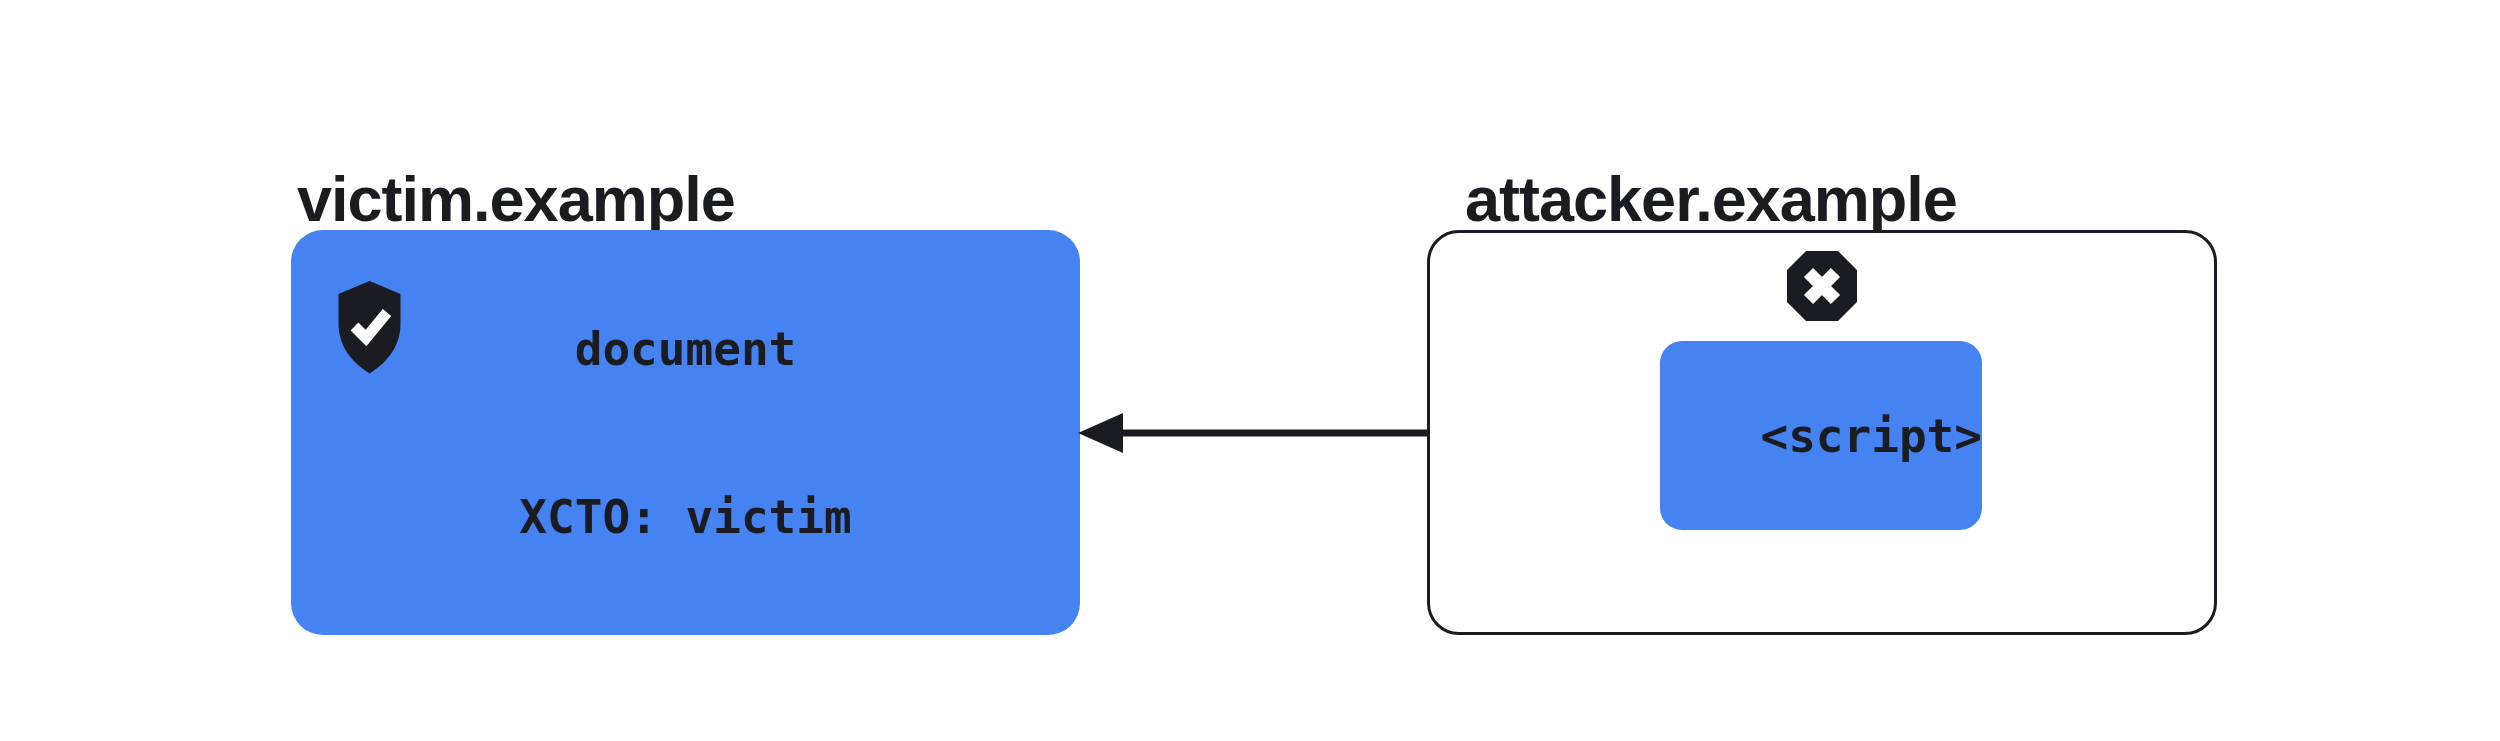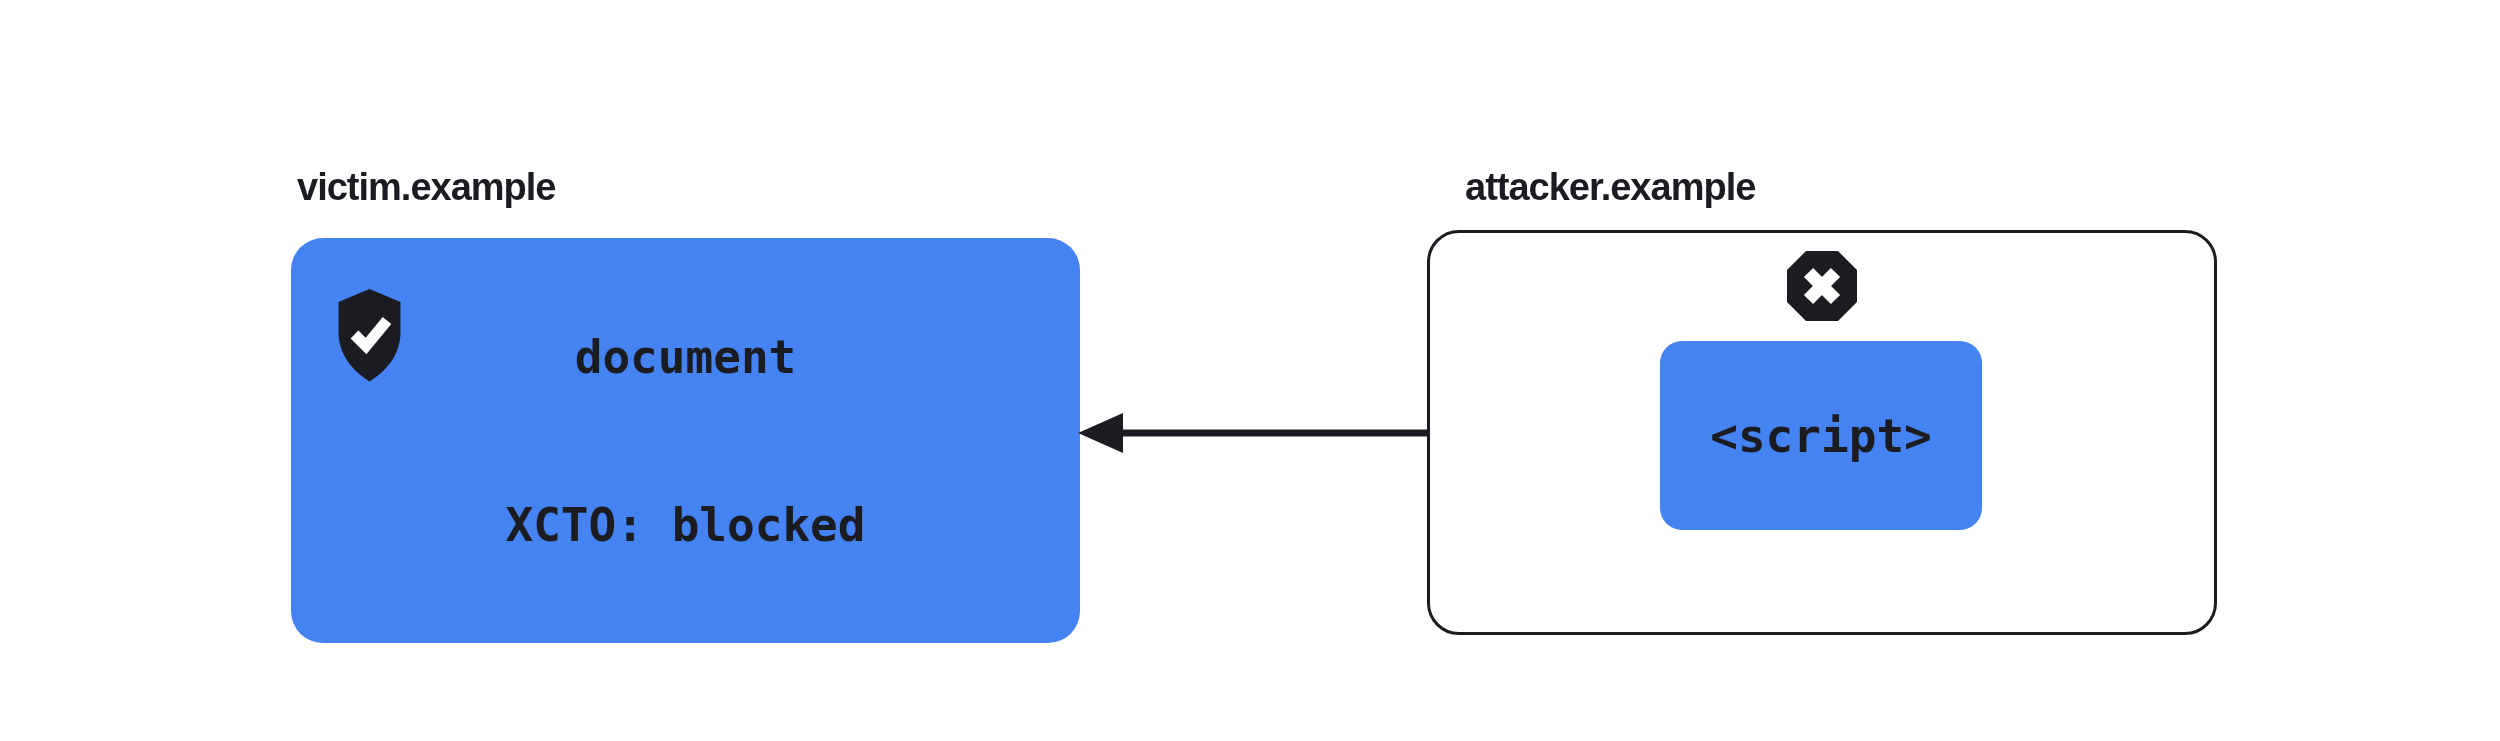--- a/index.html
+++ b/index.html
@@ -11,36 +11,36 @@
   .canvas{
     position:relative;
     width:2500px;height:741px;
     background:var(--paper);
     font-family:"Liberation Sans", sans-serif;
     overflow:hidden;
   }
   .origin-label{
     position:absolute;
     font-weight:700;
-    font-size:38px;
+    font-size:63px;
     line-height:1;
     letter-spacing:-1px;
     color:var(--ink);
     white-space:nowrap;
   }
   .victim-label{left:297px;top:168px;}
   .attacker-label{left:1437px;top:168px;margin-left:28px;}
 
   .victim-box{
     position:absolute;
     left:291px;top:230px;
     width:789px;height:405px;
     background:var(--accent);
     border-radius:32px;
-    display:flex;align-items:center;justify-content:center;margin-top:8px;
+    display:flex;align-items:center;justify-content:center;
   }
   .attacker-box{
     position:absolute;
     left:1427px;top:230px;
     width:790px;height:405px;
     box-sizing:border-box;
     background:var(--paper);
     border:3px solid var(--ink);
     border-radius:32px;
   }
@@ -62,21 +62,21 @@
     position:absolute;
     left:355px;top:16px;
     width:74px;height:74px;
   }
   .script-box{
     position:absolute;
     left:230px;top:108px;
     width:322px;height:189px;
     background:var(--accent);
     border-radius:22px;
-    display:flex;align-items:center;justify-content:center;
+    display:flex;align-items:center;justify-content:flex-end;
   }
   .arrow-svg{
     position:absolute;
     left:1070px;top:407px;
     width:595px;height:52px;
   }
   .ink-fill{fill:var(--ink);}
   .ink-stroke{stroke:var(--ink);}
   .white-stroke{stroke:#FFFFFF;}
 </style>
@@ -87,21 +87,21 @@
 
   <div class="origin-label victim-label">victim.example</div>
 
   <div class="victim-box">
     <svg class="shield-icon" viewBox="0 0 75 96" aria-hidden="true">
       <path class="ink-fill" d="M37.5 2 L6.5 15 V45 C6.5 66 18.5 82.5 37.5 94.5 C56.5 82.5 68.5 66 68.5 45 V15 Z"></path>
       <path class="white-stroke" fill="none" stroke-width="11" d="M22.5 47.5 L34 59 L55 33.5"></path>
     </svg>
     <div class="mono-text">
       <div>document</div>
-      <div>XCTO: blocked</div>
+      <div>XCTO: victim</div>
     </div>
   </div>
 
   <svg class="arrow-svg" viewBox="0 0 595 52" aria-hidden="true">
     <line class="ink-stroke" x1="48" y1="26" x2="590" y2="26" stroke-width="7"></line>
     <polygon class="ink-fill" points="8,26 53,6 53,46"></polygon>
   </svg>
 
   <div class="origin-label attacker-label">attacker.example</div>
 

